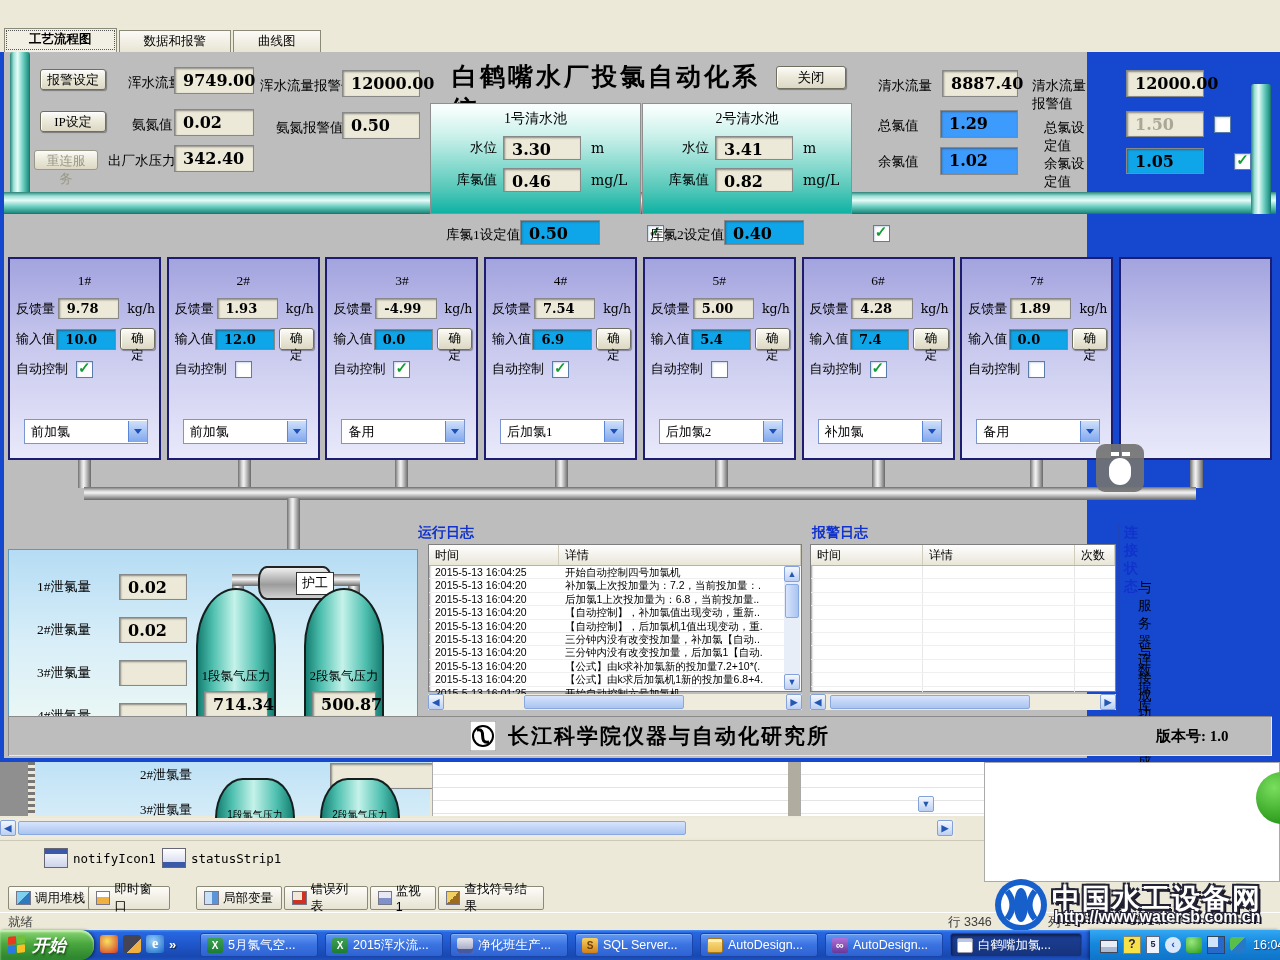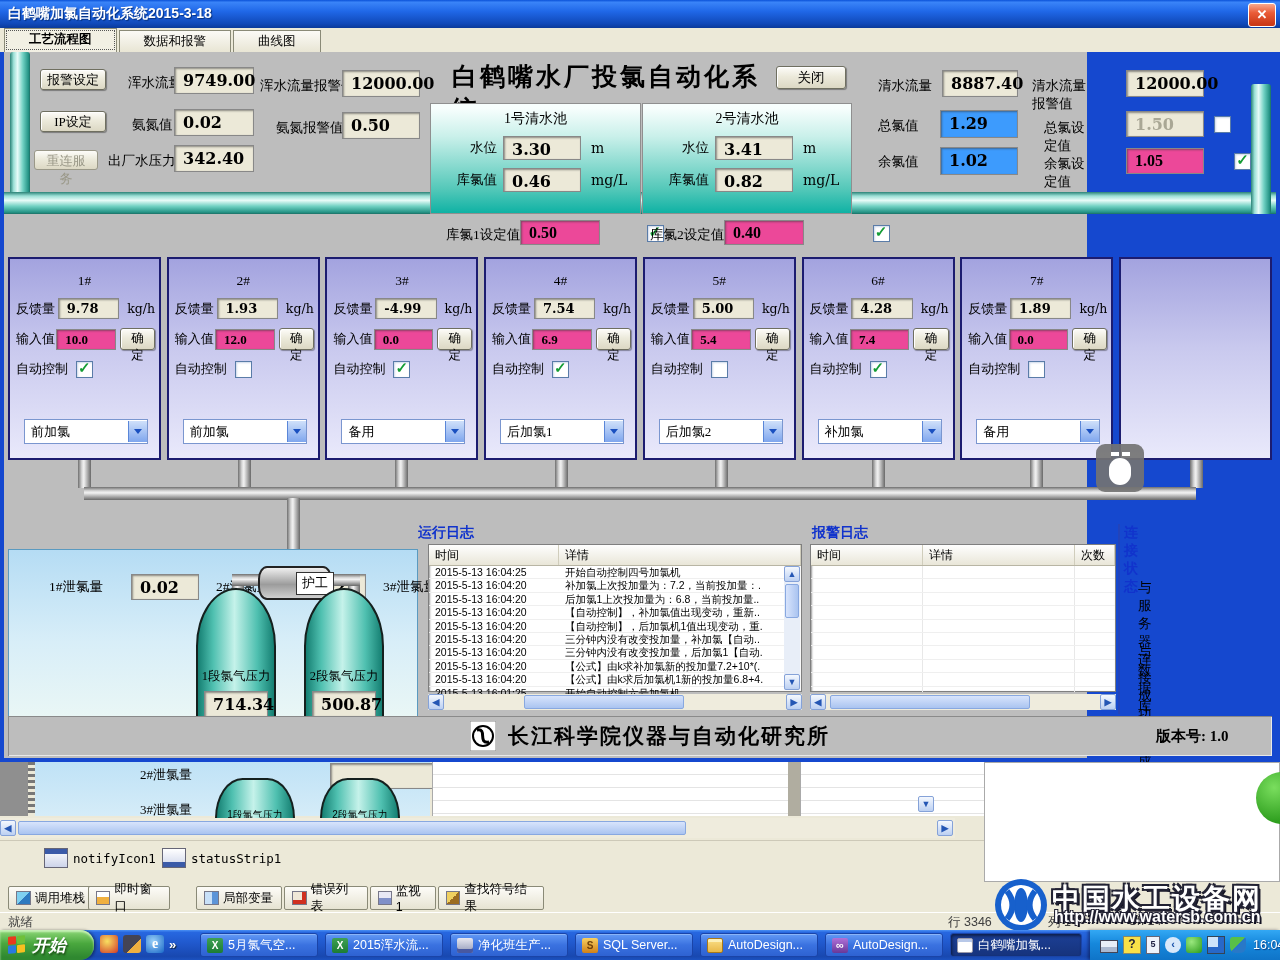--- a/index.html
+++ b/index.html
@@ -30,21 +30,21 @@
   .hpipe-teal{background:linear-gradient(180deg,#2a8377 0%,#9be0d6 18%,#e7fbf8 38%,#6fd0c2 65%,#259486 92%,#1c6f65 100%);}
   .vpipe-teal{background:linear-gradient(90deg,#2a8377 0%,#9be0d6 18%,#e7fbf8 38%,#6fd0c2 65%,#259486 92%,#1c6f65 100%);border-radius:3px;}
   .hpipe-gray{background:linear-gradient(180deg,#6f6f6f 0%,#d8d8d8 30%,#f2f2f2 45%,#a8a8a8 75%,#686868 100%);}
   .vpipe-gray{background:linear-gradient(90deg,#6f6f6f 0%,#d8d8d8 30%,#f2f2f2 45%,#a8a8a8 75%,#686868 100%);}
 
   
   .lbl{font-size:13.5px;}
   .val{background:#ece9d8;border:1px solid #888;box-shadow:inset 1px 1px 2px rgba(60,60,60,.55);
        font-family:"DejaVu Serif",serif;font-weight:bold;font-size:16px;padding:3px 0 0 8px;box-sizing:border-box;}
   .val.blue{background:#3d9bfd;}
-  .val.white{background:#ec4899;font-family:Liberation Serif, serif;}
+  .val.white{background:#0ea5e9;}
   .val.dis{color:#a9a795;}
   .xp-btn{background:linear-gradient(180deg,#fdfcf9,#eceadb 45%,#dcd8c4);border:1px solid #6f6f60;border-radius:3px;
        box-shadow:inset 1px 1px 0 #fff, 1px 1px 1px rgba(0,0,0,.35);font-size:13px;text-align:center;cursor:pointer;
        font-family:"Liberation Serif",serif;}
   .xp-btn.dis{color:#9a9888;box-shadow:none;border-color:#9a9888;}
   .cb{width:15px;height:15px;background:#fff;border:1px solid #5a7ca8;box-shadow:inset 1px 1px 2px #cdd8ea;
       display:inline-block;position:relative;cursor:pointer;}
   .cb.on::after{content:"✓";position:absolute;left:1px;top:-3px;color:#149c34;font-weight:bold;font-size:15px;}
 
   
@@ -75,21 +75,21 @@
   .dd-btn::after{content:"";border:4px solid transparent;border-top:5px solid #1a50c0;margin-top:4px;}
 
   
   .mousehint{left:1096px;top:444px;width:48px;height:48px;border-radius:9px;background:rgba(115,115,115,.92);}
   .mousehint::after{content:"";position:absolute;left:13px;top:14px;width:22px;height:27px;background:#fff;border-radius:11px;}
   .mousehint::before{content:"";position:absolute;left:15px;top:8px;width:8px;height:4px;background:#fff;box-shadow:11px 0 0 #fff;}
 
   
   .leakpanel{left:8px;top:549px;width:410px;height:206px;border:1px solid #5a9ac0;box-sizing:border-box;
      background:linear-gradient(180deg,#b5dcf4 0%,#d8eef8 45%,#f2fbf4 100%);}
-  .leakrows{position:absolute;left:28px;top:24px;display:flex;flex-direction:row;gap:17px;margin-left:12px;}
+  .leakrows{position:absolute;left:28px;top:24px;display:flex;flex-direction:column;gap:17px;}
   .leakrow{display:flex;align-items:center;height:26px;}
   .leakrow .lbl{width:82px;font-size:13.5px;}
   .leakrow .val{width:68px;height:26px;}
 
   
   .tank{width:80px;height:165px;border:2px solid #15201e;box-sizing:border-box;
     border-radius:40px 40px 5px 5px / 58px 58px 5px 5px;
     background:linear-gradient(90deg,#157f72 0%,#4fc0b0 20%,#c5f2ea 48%,#4fc0b0 78%,#157f72 100%);
     position:absolute;text-align:center;}
   .tank-lbl{margin-top:78px;font-size:12.5px;}
@@ -203,24 +203,20 @@
   .ti-green{background:radial-gradient(circle at 35% 30%,#9ae87e,#2a9a1a);border-radius:3px;}
   .ti-network{background:#cfe4fa;box-shadow:inset -6px -6px 0 #2868c8;border:1px solid #345;}
   .ti-shield{background:linear-gradient(135deg,#58c048 50%,#2878c8 50%);border-radius:3px 3px 6px 6px;}
   .tray-clock{color:#fff;font-size:12.5px;margin-left:2px;text-shadow:1px 1px 1px #0a3a80;}
 </style>
 </head>
 <body>
 
 <div id="screen">
 
-  <div class="abs titlebar">
-    <span class="titletext">白鹤嘴加氯自动化系统2015-3-18</span>
-    <div class="closebtn"><span>✕</span></div>
-  </div>
 
   <div class="abs tabstrip">
     <div class="tab active">工艺流程图</div>
     <div class="tab">数据和报警</div>
     <div class="tab">曲线图</div>
   </div>
 
   <div class="abs winframe"></div>
   <div class="abs main">
 

